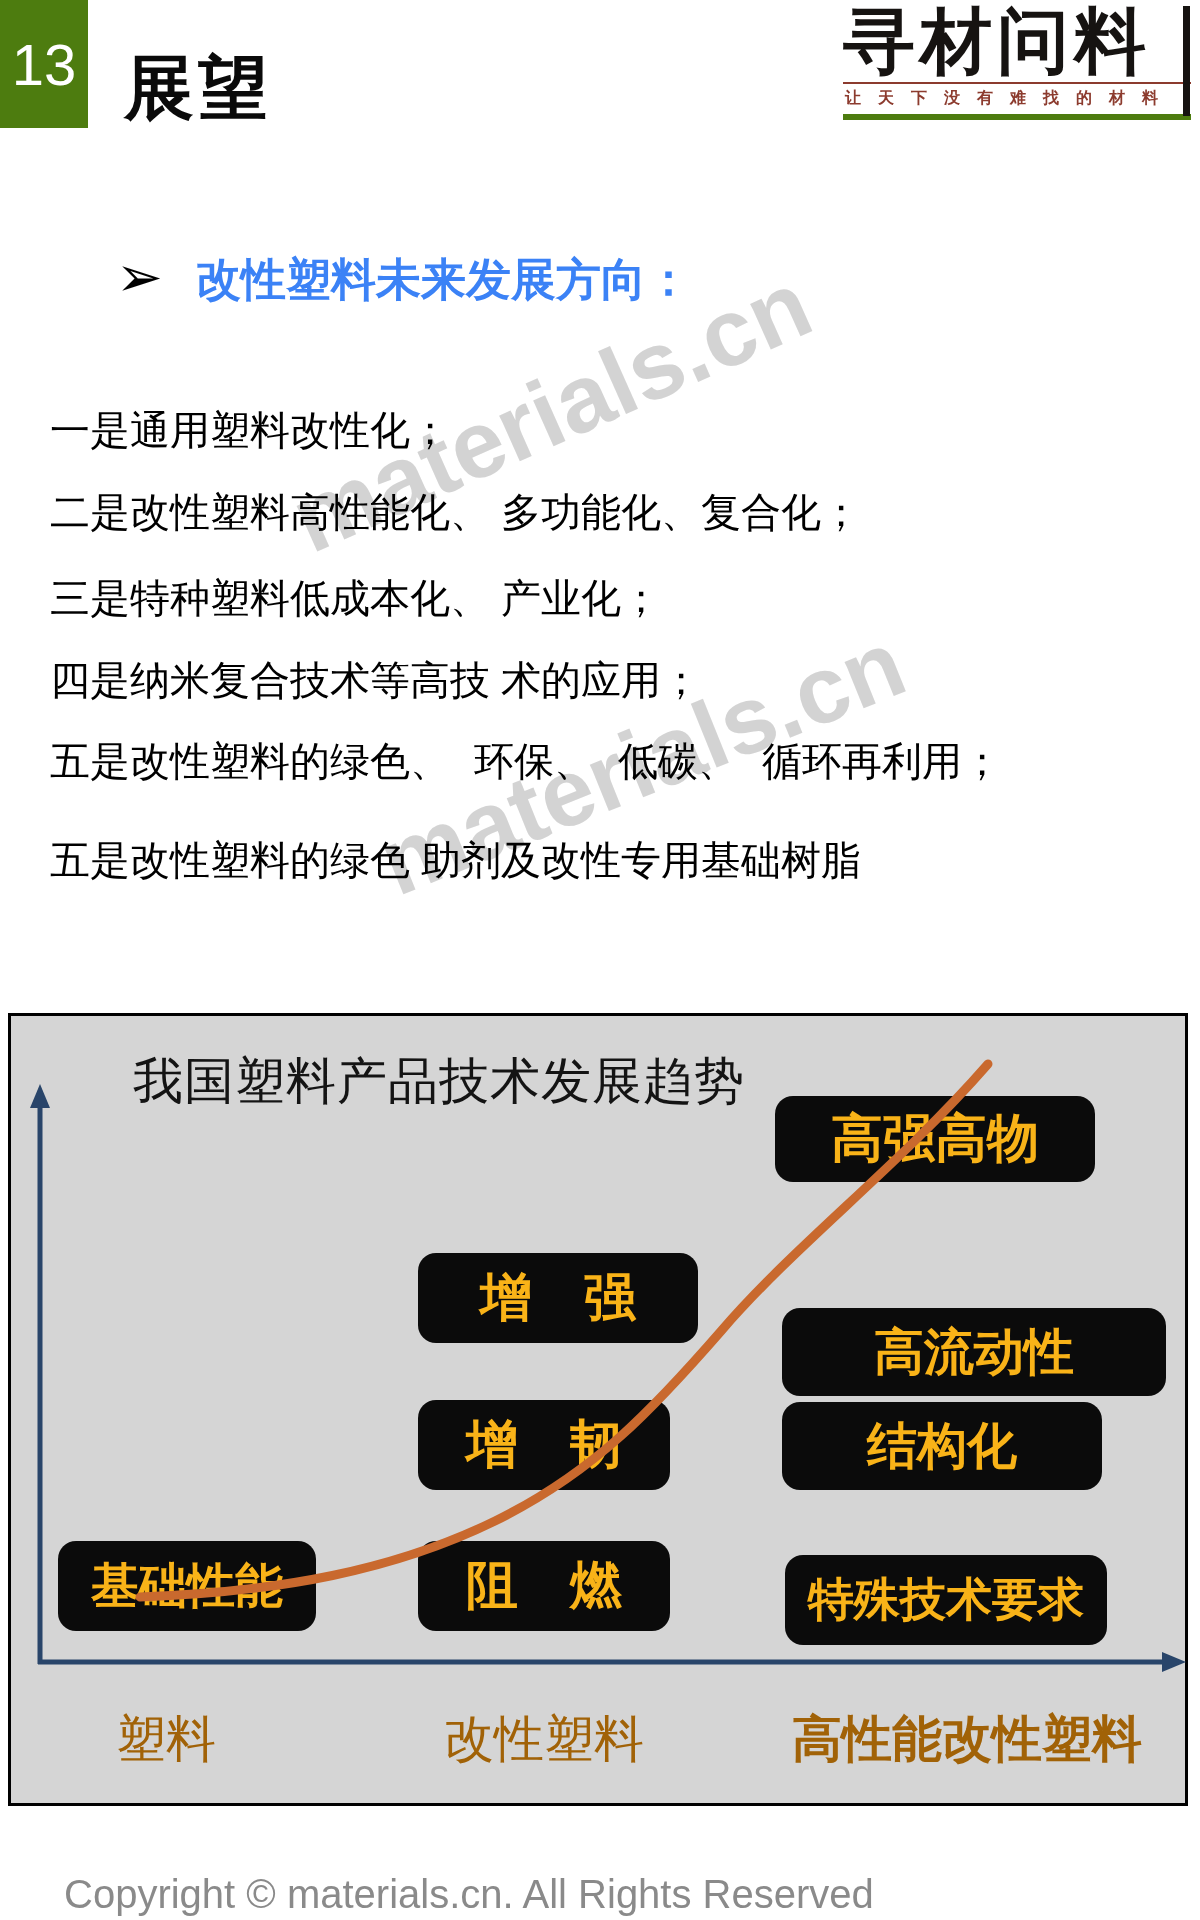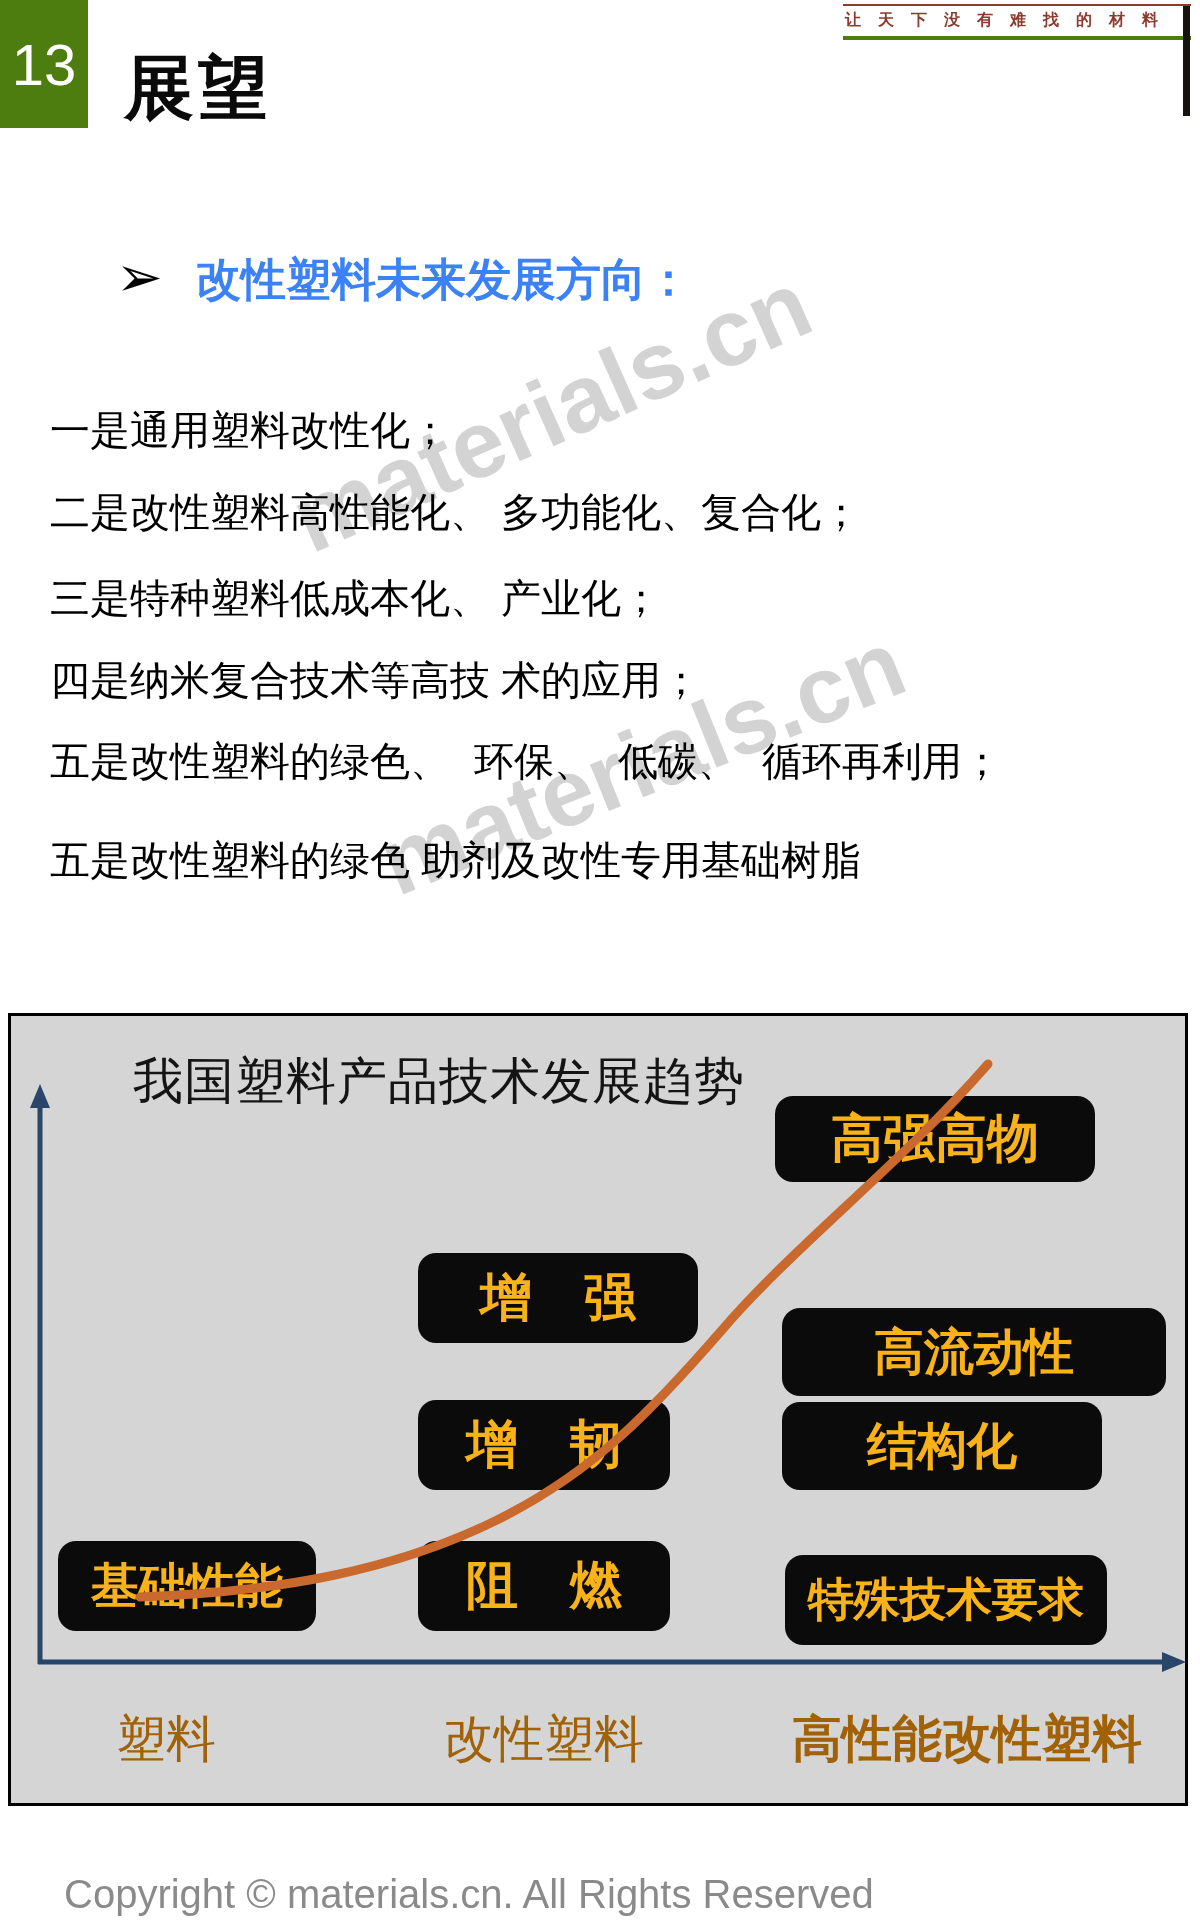--- a/index.html
+++ b/index.html
@@ -11,21 +11,21 @@
 
   
   .num-box{left:0;top:0;width:88px;height:128px;background:#4d7c0f;
     display:flex;align-items:center;justify-content:center;
     color:#fff;font-size:58px;font-weight:400;}
   .page-title{left:124px;top:42px;font-size:70px;font-weight:bold;color:#0a0a0a;letter-spacing:4px;}
 
   .logo{left:843px;top:2px;width:348px;}
   .logo-name{font-family:"DejaVu Serif", serif;font-weight:bold;font-size:72px;
     line-height:78px;letter-spacing:5px;color:#161311;white-space:nowrap;}
-  .logo-tagline{margin-top:2px;border-top:2px solid #8C3B2E;border-bottom:4px solid #4d7c0f;
+  .logo-tagline{margin-top:2px;border-top:2px solid #8C3B2E;border-bottom:6px solid #4d7c0f;
     padding:4px 0 5px 2px;color:#8C3B2E;font-size:16px;font-weight:bold;
     letter-spacing:17px;white-space:nowrap;}
   .logo-stroke{left:1183px;top:6px;width:7px;height:110px;background:#161311;}
 
   
   .heading-bullet{left:116px;top:244px;font-size:56px;color:#000;}
   .heading-text{left:196px;top:250px;font-size:45px;font-weight:bold;color:#3b82f6;white-space:pre;}
 
   
   .bline{left:50px;font-size:40px;color:#000;white-space:pre;}
@@ -66,20 +66,21 @@
 </style>
 </head>
 <body>
 
 <div class="abs num-box">
   <span>13</span>
 </div>
 <div class="abs page-title">展望</div>
 
 <div class="abs logo">
+  <div class="logo-name">寻材问料</div>
   <div class="logo-tagline">让天下没有难找的材料</div>
 </div>
 <div class="abs logo-stroke"></div>
 
 <div class="abs wm wm-1">materials.cn</div>
 <div class="abs wm wm-2">materials.cn</div>
 
 <div class="abs heading-bullet">➢</div>
 <div class="abs heading-text">改性塑料未来发展方向：</div>
 

